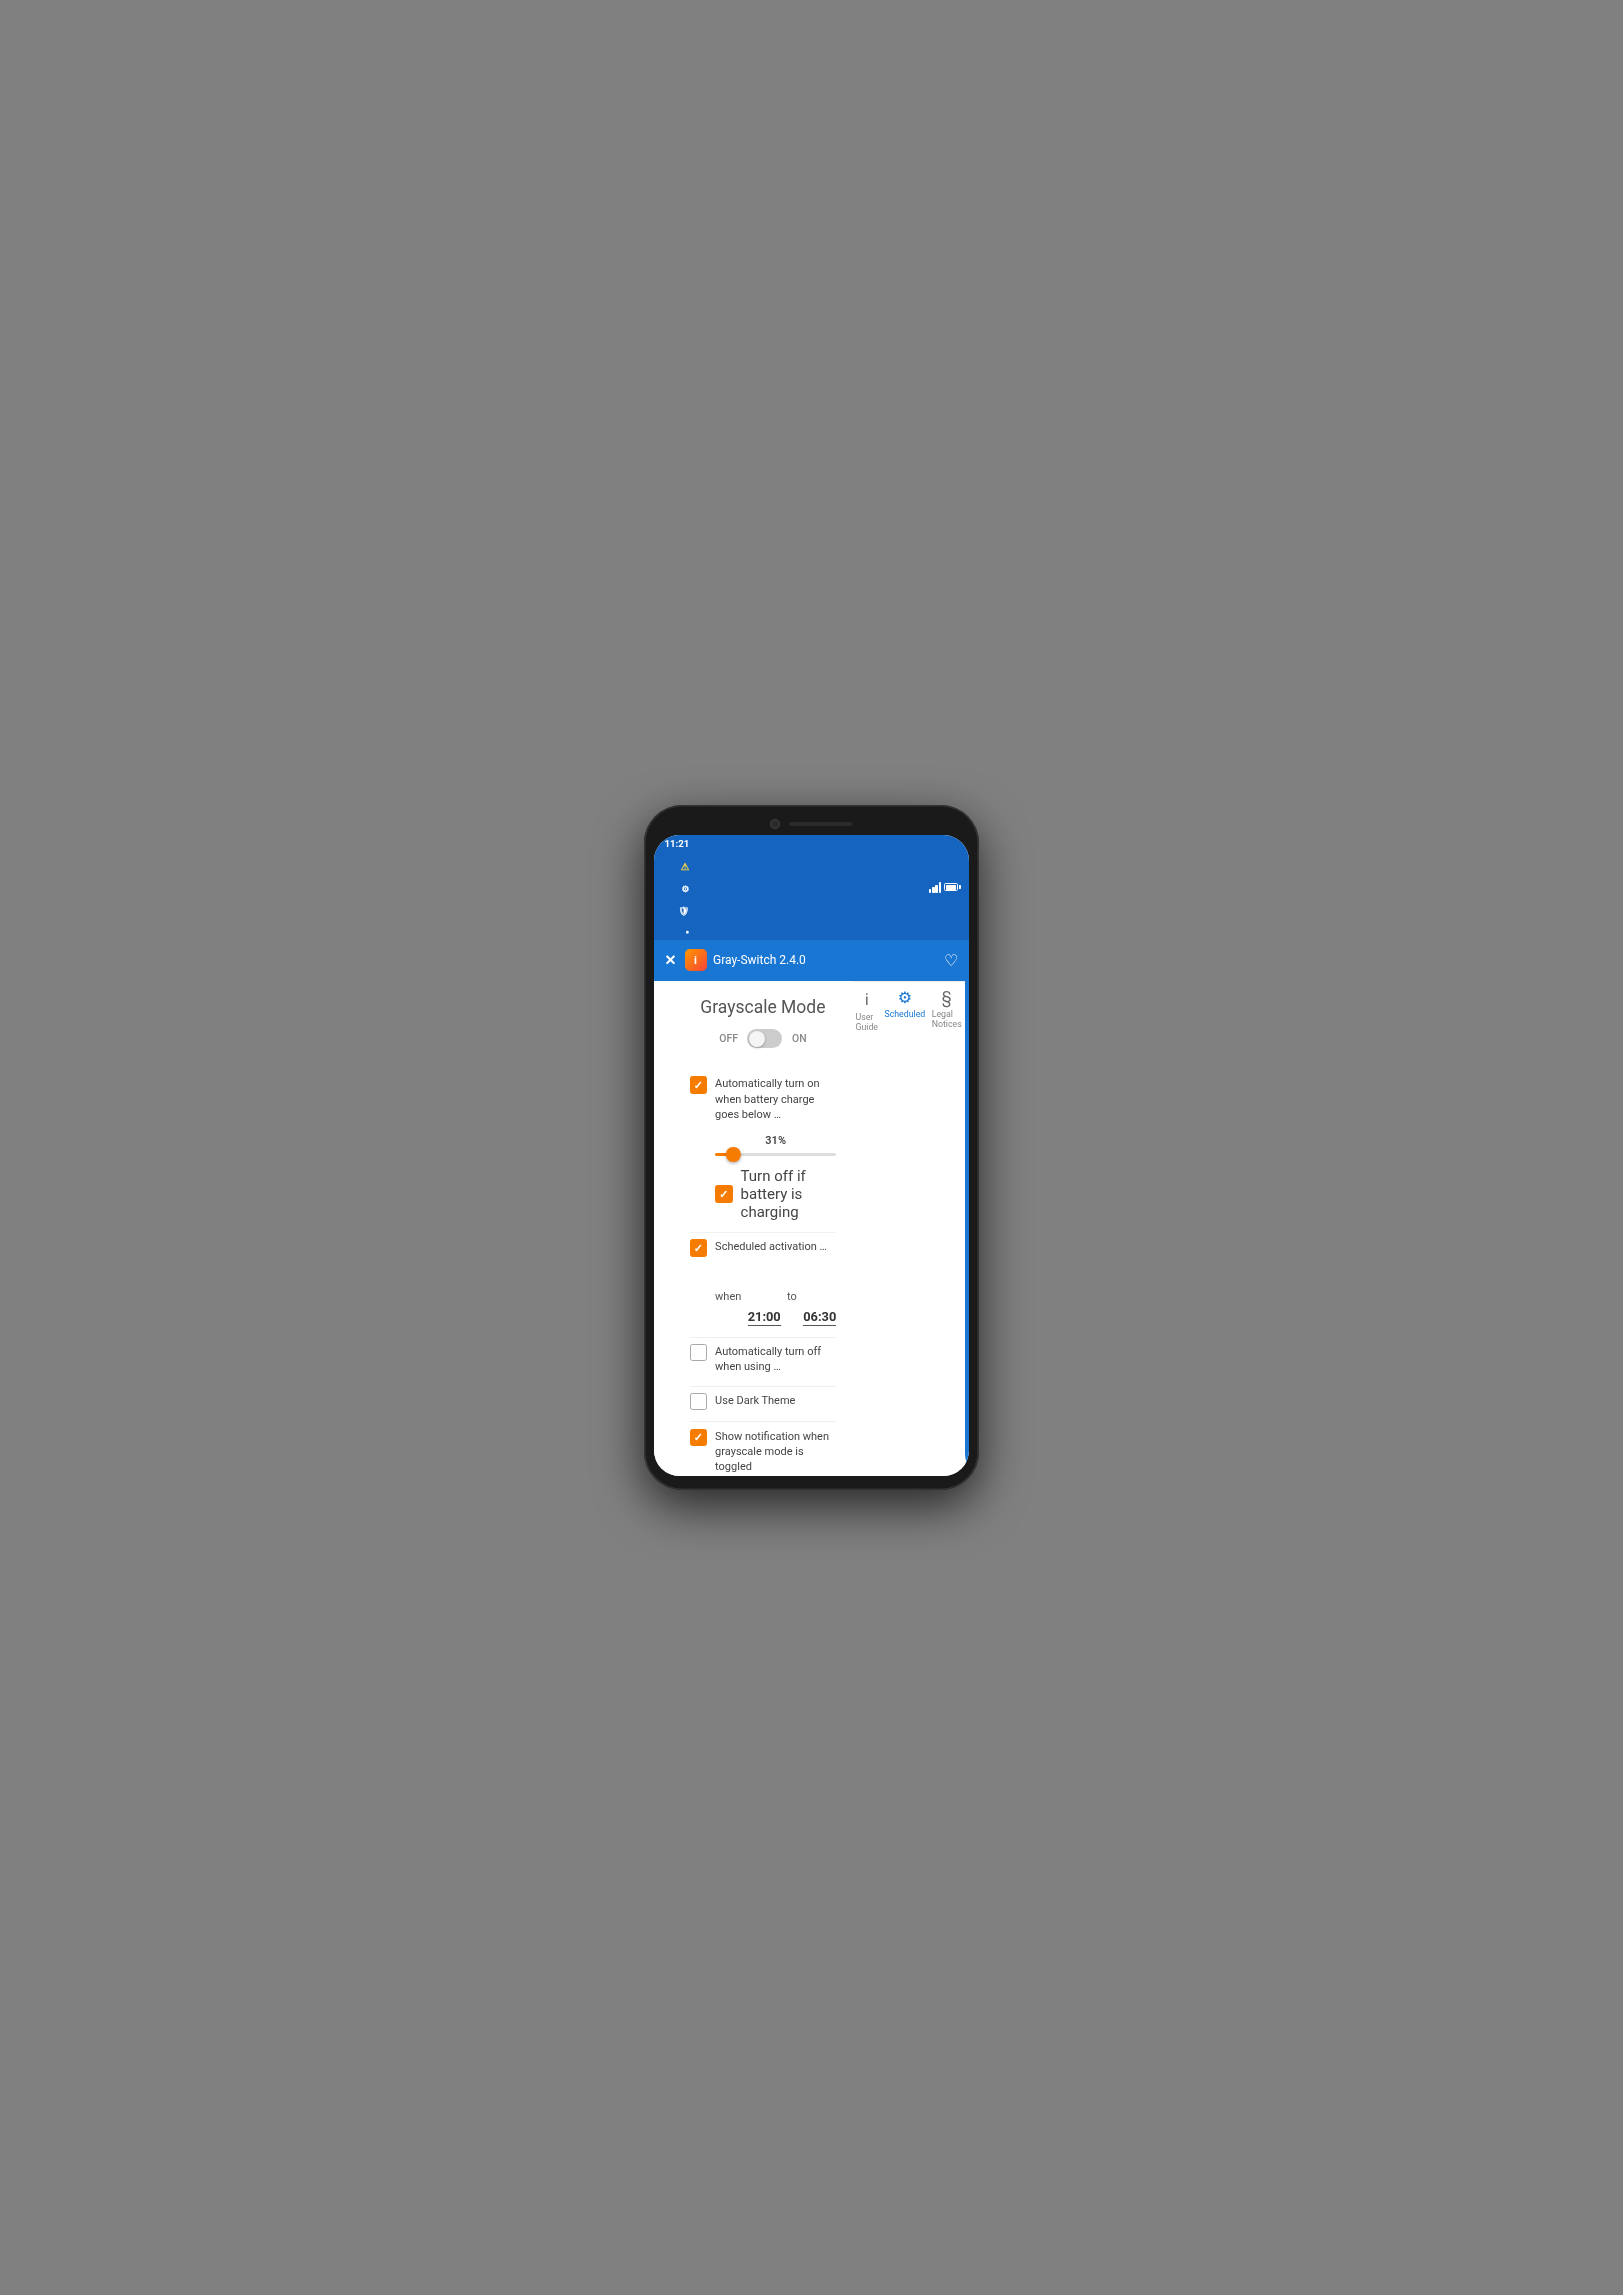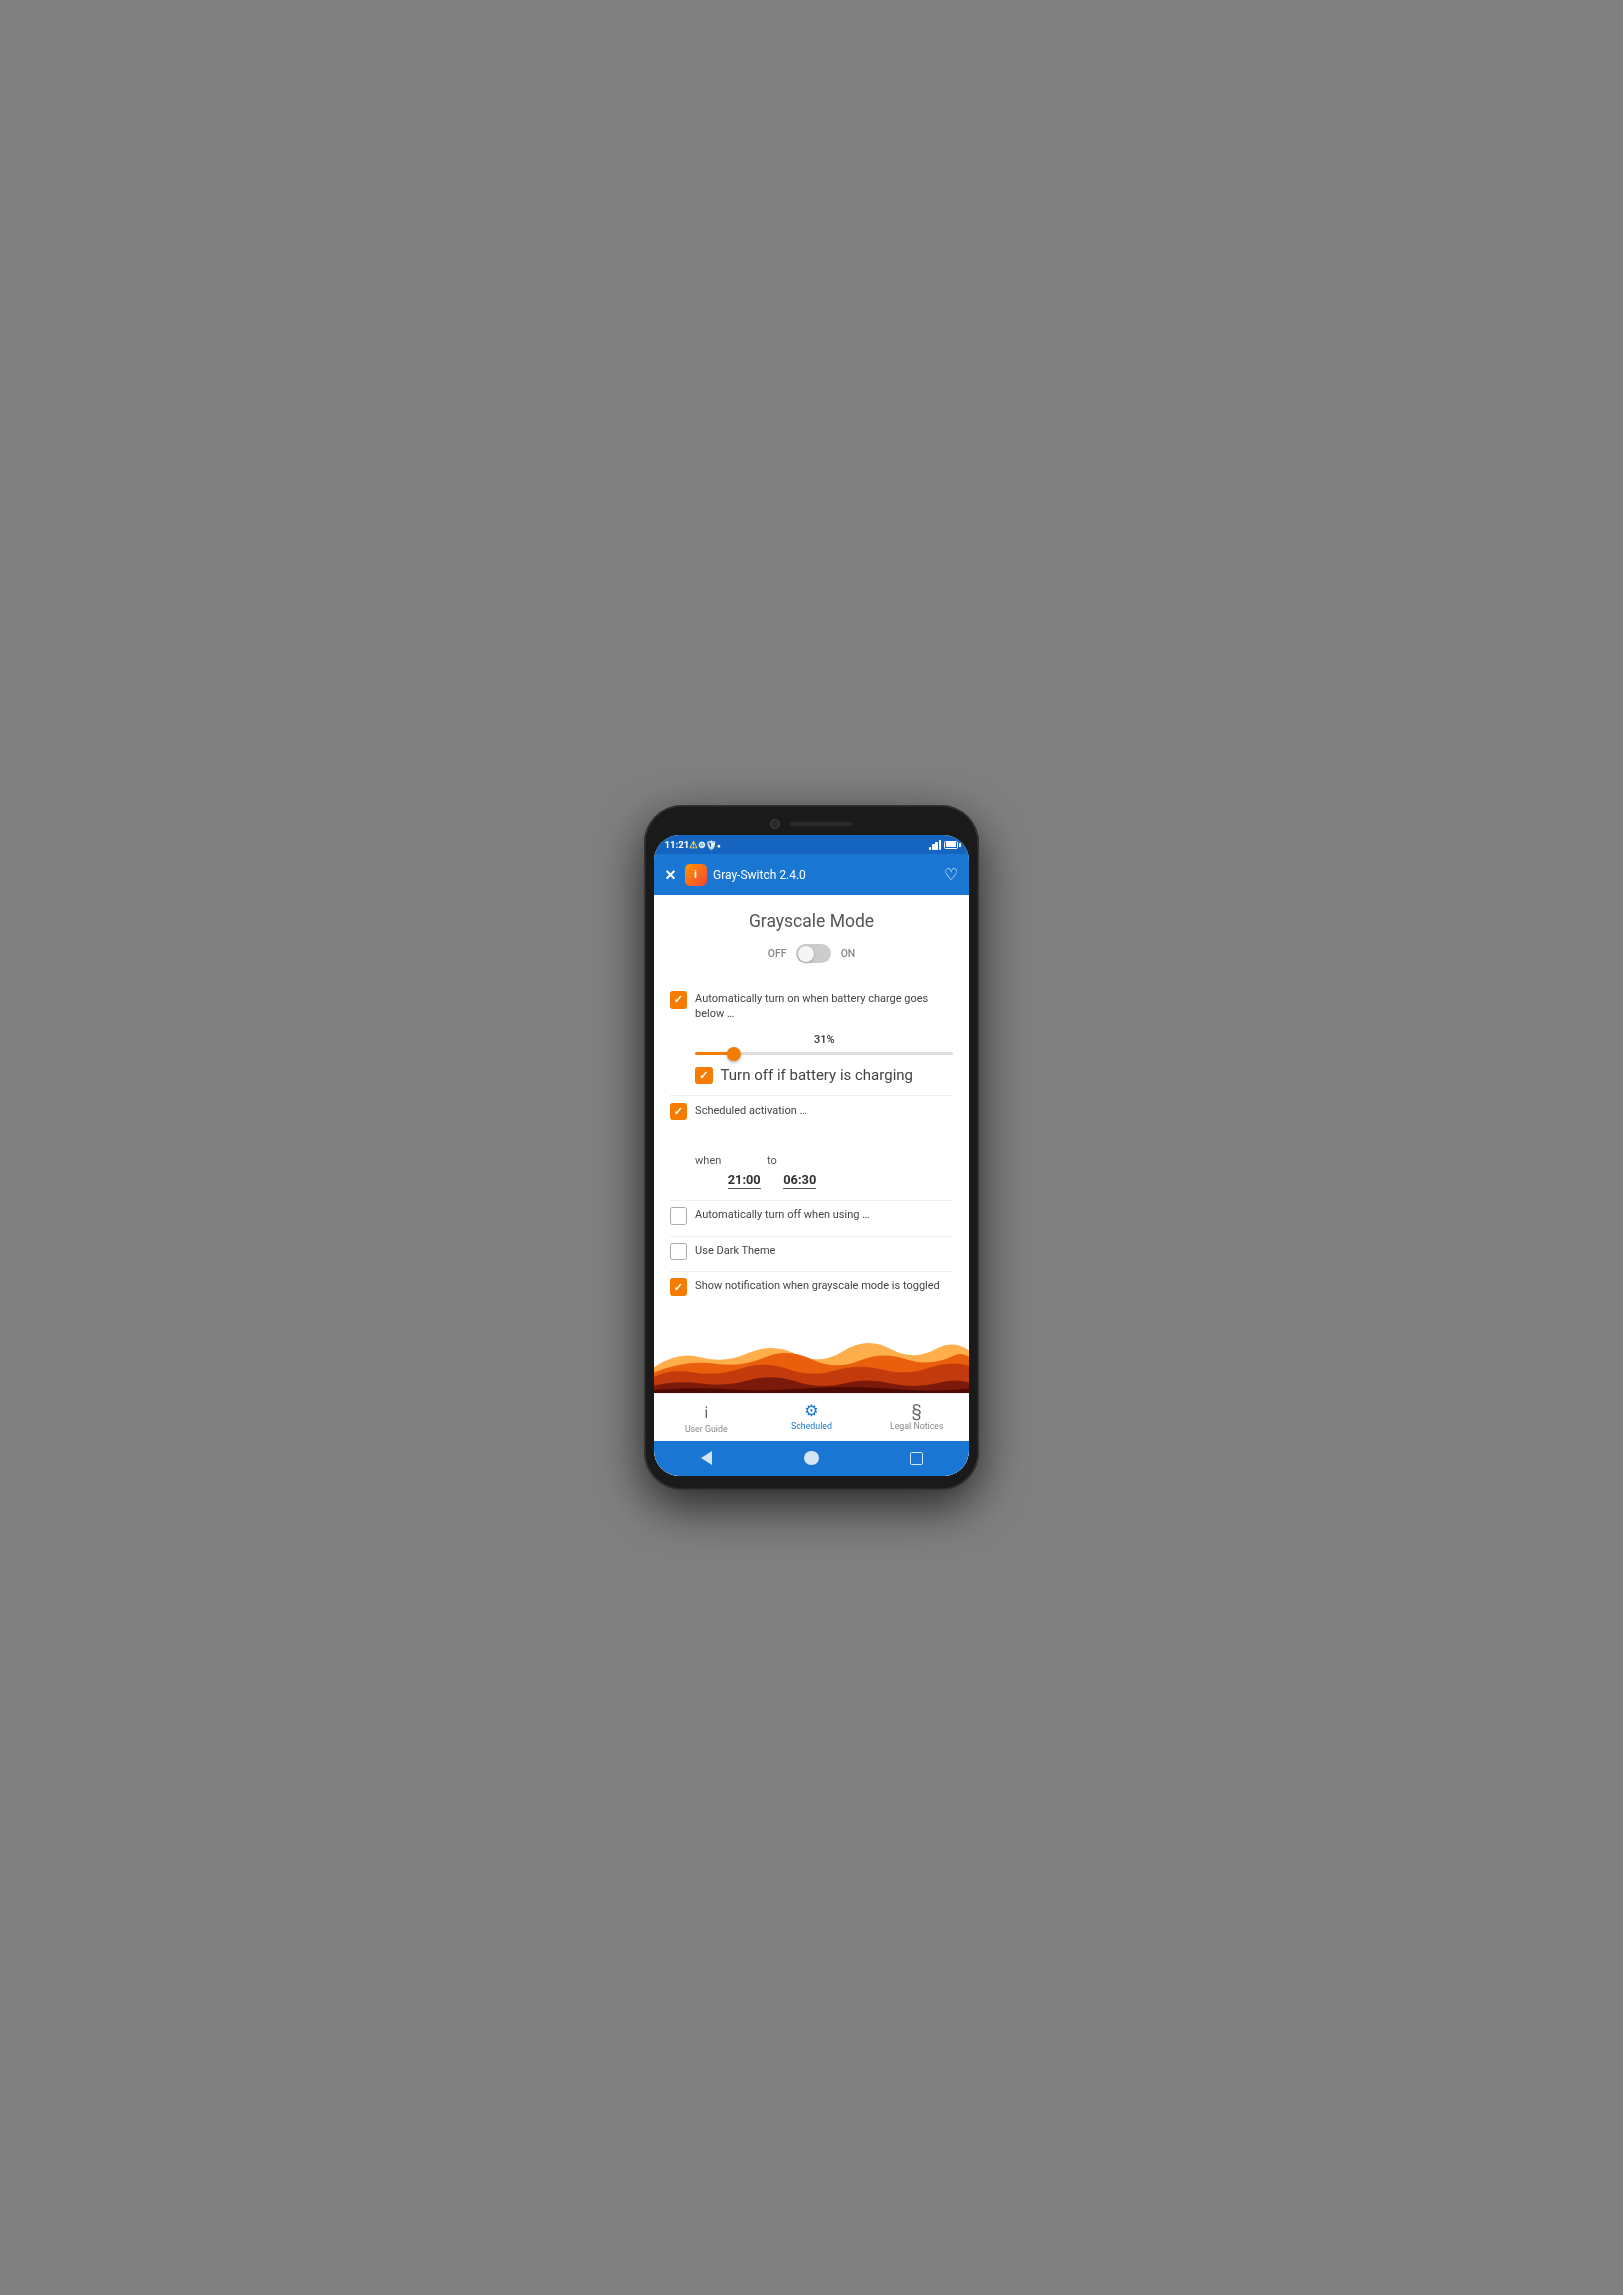--- a/index.html
+++ b/index.html
@@ -65,21 +65,22 @@
       align-items: center;
       padding: 3.2px 11px;
       font-size: 8.8px;
       font-weight: 600;
       min-height: 19px;
     }
 
     .status-left {
       display: flex;
       align-items: flex-end;
-      gap: 0;
+      gap: 12px;
+      flex-direction: column;
     }
 
     .status-right {
       display: flex;
       align-items: center;
       gap: 3.2px;
     }
 
     .status-time {
       font-size: 9.6px;
@@ -127,21 +128,21 @@
     .app-bar-heart {
       font-size: 16px;
     }
 
     
     .main-content {
       flex: 1;
       overflow-y: auto;
       background: white;
       display: flex;
-      flex-direction: column;
+      padding-left: 20px;
     }
 
     .settings-area {
       padding: 16px 16px 0 16px;
       flex: 1;
     }
 
     .section-title {
       text-align: center;
       font-size: 17.5px;

